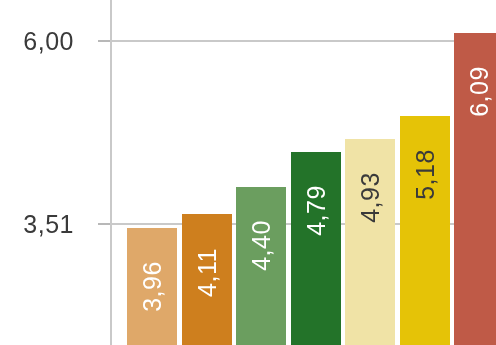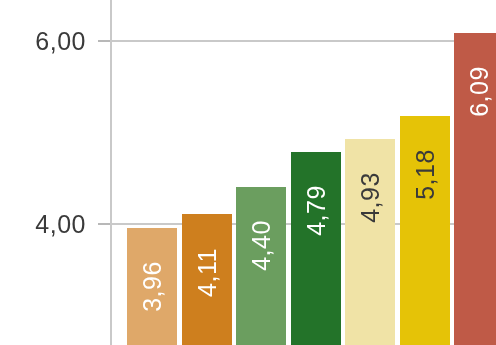--- a/index.html
+++ b/index.html
@@ -50,21 +50,21 @@
     line-height: 1;
   }
   .tick-group {
     position: absolute;
     left: 0;
     width: 110px;
     height: 0;
   }
   .tick-group .tick-label {
     transform: translateY(-50%);
-    padding-right: 24px;
+    padding-right: 36px;
     box-sizing: border-box;
     width: 110px;
   }
 
   
   .plot-area {
     position: absolute;
     left: 112px;
     top: 0;
     right: 0;
@@ -89,21 +89,21 @@
 </style>
 </head>
 <body>
 
 <div id="chart-root">
 
   <div id="axis-layer">
       <div class="gridline" style="top: 223px; background: rgb(201, 201, 201);"></div>
       <div class="tick-mark" style="top: 223px;"></div>
       <div class="tick-group" style="top: 224px;">
-        <div class="tick-label" style="color: rgb(58, 58, 58);">4,00</div>
+        <div class="tick-label" style="color: rgb(58, 58, 58);">3,51</div>
       </div>
       <div class="gridline" style="top: 40px; background: rgb(201, 201, 201);"></div>
       <div class="tick-mark" style="top: 40px;"></div>
       <div class="tick-group" style="top: 41px;">
         <div class="tick-label" style="color: rgb(58, 58, 58);">6,00</div>
       </div>
     </div>
 
   <div class="y-axis-line"></div>
 

